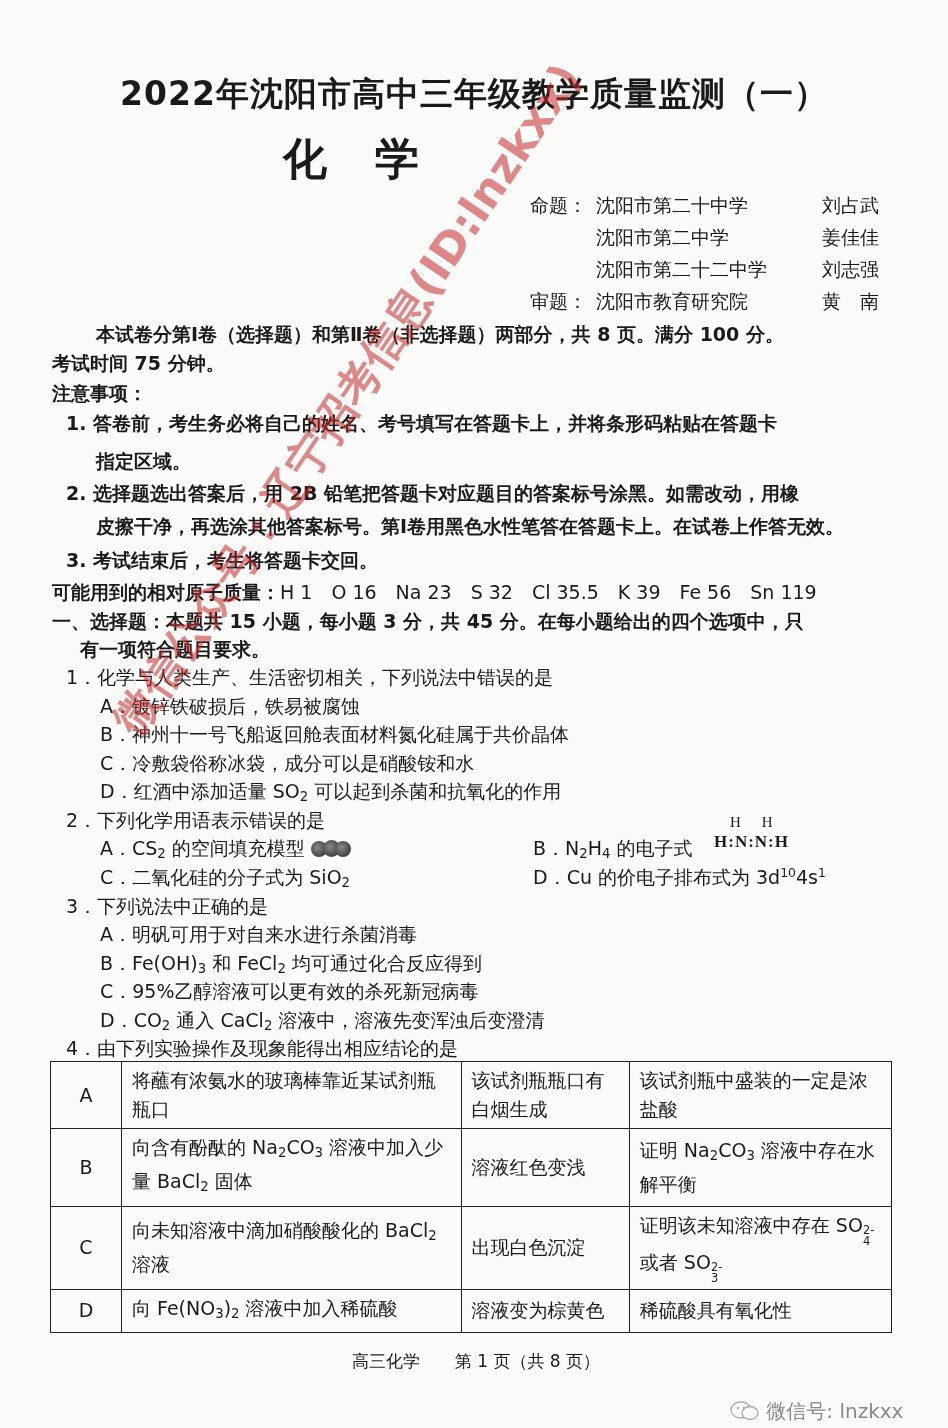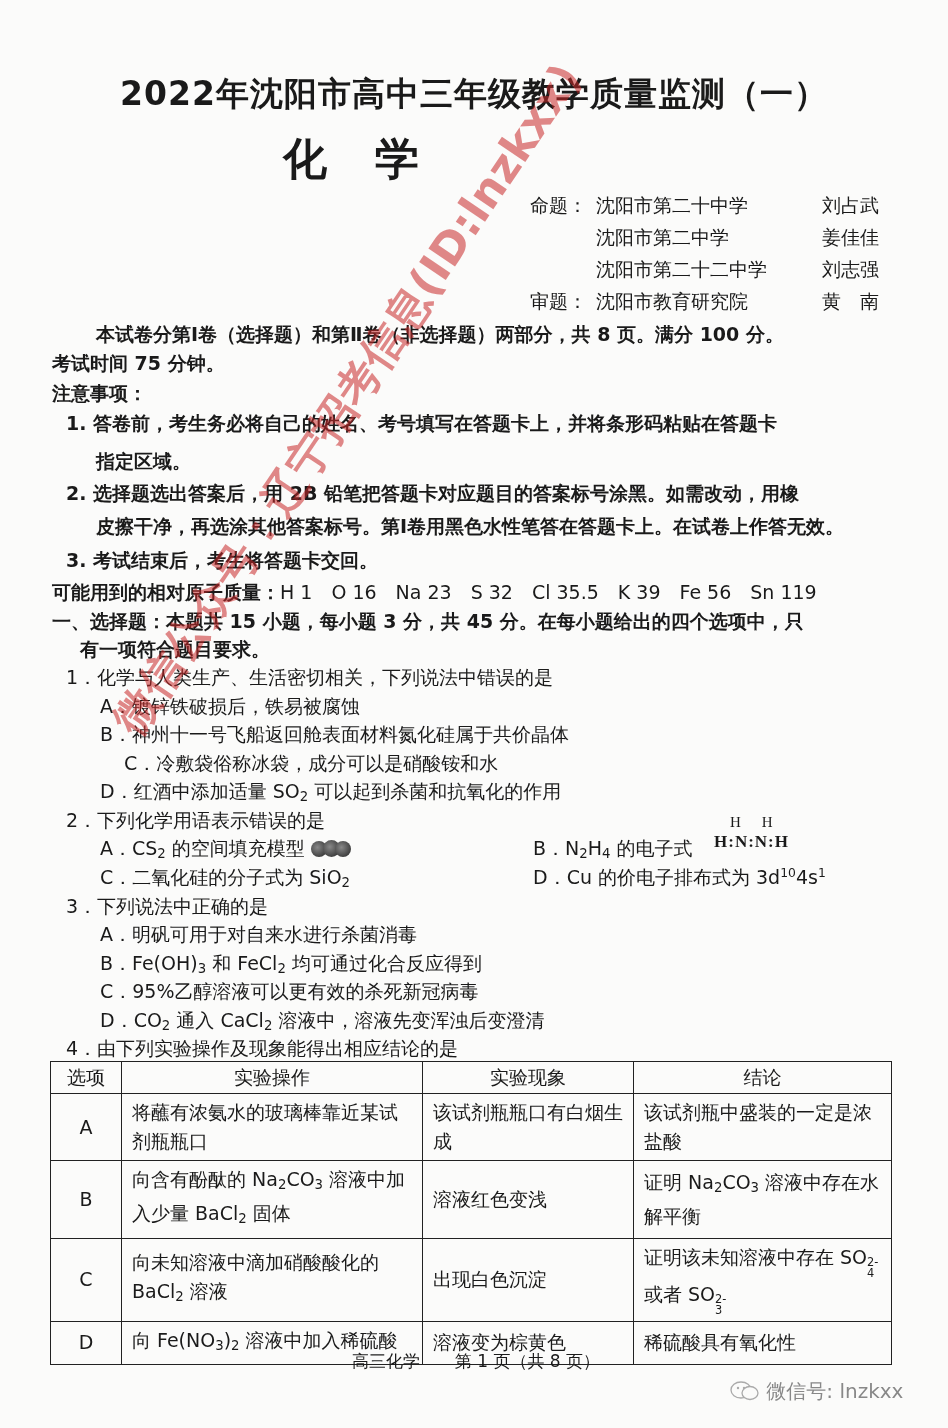--- a/index.html
+++ b/index.html
@@ -14,21 +14,21 @@
   .author-role { position:absolute; left:530px; }
   .author-org { position:absolute; left:596px; }
   .author-name { position:absolute; left:822px; }
   .line { font-size:19px; font-family:"DejaVu Sans", sans-serif; }
   .bold { font-weight:bold; }
   table.exp { position:absolute; left:50px; top:1061px; width:842px; border-collapse:collapse; font-size:19px; font-family:"DejaVu Sans", sans-serif; }
   table.exp td, table.exp th { border:1.5px solid #222; padding:4px 10px; vertical-align:middle; line-height:29px; font-weight:normal; }
   table.exp th { text-align:center; height:28px; padding:1px 6px; }
   table.exp td.opt { text-align:center; width:50px; }
   .footer { font-size:17px; font-family:"DejaVu Sans", sans-serif; }
-  .wechat { font-size:20px; color:#888; font-family:"DejaVu Sans", sans-serif; }
+  .wechat { font-size:20px; color:#888; font-family:"DejaVu Sans", sans-serif;margin-top:20px; }
   .watermark { position:absolute; left:125px; top:700px; transform-origin:left center; transform:rotate(-56deg);
     color:rgba(200,40,40,0.55); font-size:44px; font-weight:bold; white-space:nowrap; font-family:"DejaVu Sans", sans-serif; pointer-events:none; }
   .sub { font-size:0.7em; vertical-align:-0.25em; }
   .sup { font-size:0.65em; vertical-align:0.55em; }
   .ion { display:inline-flex; flex-direction:column; font-size:0.6em; line-height:1; vertical-align:-0.2em; }
   .cs2 { display:inline-block; width:40px; height:18px; vertical-align:-3px; position:relative; }
   .cs2 i { position:absolute; top:1px; width:16px; height:16px; border-radius:50%; background:radial-gradient(circle at 40% 40%, #888, #222); }
 </style>
 </head>
 <body>
@@ -81,21 +81,21 @@
 <div class="abs line" style="left:52px;top:580px;">
   <span class="bold">可能用到的相对原子质量：</span><span>H 1　O 16　Na 23　S 32　Cl 35.5　K 39　Fe 56　Sn 119</span>
 </div>
 
 <div class="abs line bold" style="left:52px;top:609px;">一、选择题：本题共 15 小题，每小题 3 分，共 45 分。在每小题给出的四个选项中，只</div>
 <div class="abs line bold" style="left:80px;top:637px;">有一项符合题目要求。</div>
 
 <div class="abs line" style="left:66px;top:665px;">1．化学与人类生产、生活密切相关，下列说法中错误的是</div>
 <div class="abs line" style="left:100px;top:694px;">A．镀锌铁破损后，铁易被腐蚀</div>
 <div class="abs line" style="left:100px;top:722px;">B．神州十一号飞船返回舱表面材料氮化硅属于共价晶体</div>
-<div class="abs line" style="left:100px;top:751px;margin-left:24px;">C．冷敷袋俗称冰袋，成分可以是硝酸铵和水</div>
+<div class="abs line" style="left:100px;top:751px;">C．冷敷袋俗称冰袋，成分可以是硝酸铵和水</div>
 <div class="abs line" style="left:100px;top:779px;">
   <span>D．红酒中添加适量 SO</span><span class="sub">2</span><span> 可以起到杀菌和抗氧化的作用</span>
 </div>
 
 <div class="abs line" style="left:66px;top:808px;">2．下列化学用语表示错误的是</div>
 <div class="abs line" style="left:100px;top:836px;">
   <span>A．CS</span><span class="sub">2</span><span> 的空间填充模型</span>
   <span class="cs2"><i style="left:0"></i><i style="left:12px;width:17px;height:17px;top:0;"></i><i style="left:24px"></i></span>
 </div>
 <div class="abs line" style="left:533px;top:836px;">
@@ -117,26 +117,20 @@
 </div>
 <div class="abs line" style="left:100px;top:979px;">C．95%乙醇溶液可以更有效的杀死新冠病毒</div>
 <div class="abs line" style="left:100px;top:1008px;">
   <span>D．CO</span><span class="sub">2</span><span> 通入 CaCl</span><span class="sub">2</span><span> 溶液中，溶液先变浑浊后变澄清</span>
 </div>
 
 <div class="abs line" style="left:66px;top:1036px;">4．由下列实验操作及现象能得出相应结论的是</div>
 
 <table class="exp">
   <tbody>
-      <tr>
-    <th style="width:50px;">选项</th>
-    <th style="width:288px;">实验操作</th>
-    <th style="width:198px;">实验现象</th>
-    <th>结论</th>
-  </tr>
   <tr>
     <td class="opt">A</td>
     <td style="white-space:normal;">将蘸有浓氨水的玻璃棒靠近某试剂瓶瓶口</td>
     <td style="white-space:normal;">该试剂瓶瓶口有白烟生成</td>
     <td style="white-space:normal;">该试剂瓶中盛装的一定是浓盐酸</td>
   </tr>
   <tr>
     <td class="opt">B</td>
     <td>
       <span>向含有酚酞的 Na</span><span class="sub">2</span><span>CO</span><span class="sub">3</span><span> 溶液中加入少量 BaCl</span><span class="sub">2</span><span> 固体</span>

